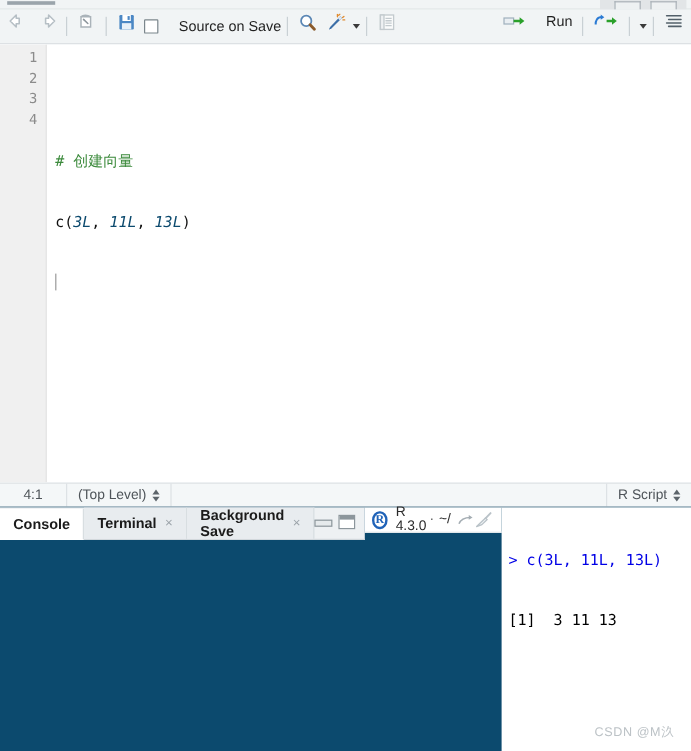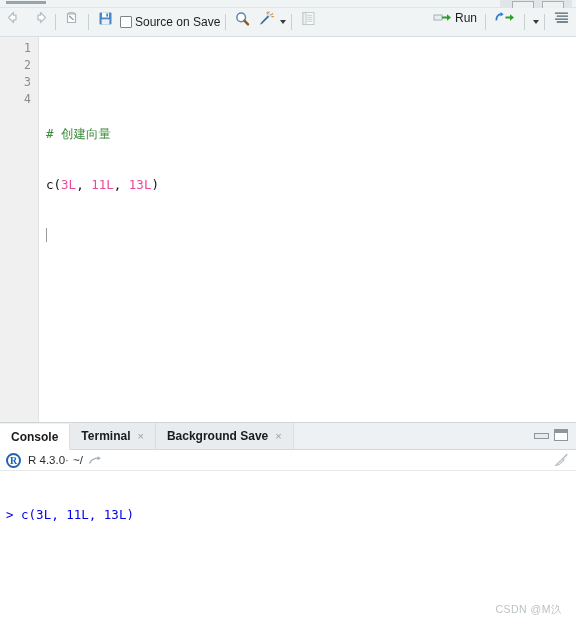--- a/index.html
+++ b/index.html
@@ -55,21 +55,21 @@
     height: 22px; min-width: 22px;
     display: flex; align-items: flex-start; justify-content: center;
     padding: 0 3px;
     border-radius: 2px;
     cursor: default;
   }
   .tb-sep {
     width: 1px; height: 16px; background: #c9d0d4; margin: 0 5px;
   }
   .tb-label {
-    font-size: 12px; color: #1f1f1f; margin-left: 3px; white-space: nowrap;
+    font-size: 12px; color: #1f1f1f; margin-left: 17px; white-space: nowrap;
     font-family: "Liberation Sans", sans-serif;
   }
   .tb-check {
     width: 12px; height: 12px; border: 1px solid #7b868c;
     background: #ffffff; border-radius: 1px; display: inline-block;
   }
   .sos-wrap { display: flex; align-items: center; padding-left: 4px; }
   .tb-caret {
     width: 0; height: 0; margin-left: 3px;
     border-left: 3.5px solid transparent;
@@ -104,21 +104,21 @@
     padding-left: 7px;
     font-family: "DejaVu Sans Mono", monospace;
     font-size: 12.5px;
     line-height: 17px;
     color: #111111;
     white-space: pre;
     position: relative;
   }
   .code .ln { height: 17px; line-height: 17px; }
   .tok-comment { color: #3d8b3d; }
-  .tok-num { color: #ec4899; }
+  .tok-num { color: #0c4a6e; font-style: italic; }
   .tok-plain { color: #111111; }
   .caret-blk {
     display: inline-block;
     width: 1px; height: 14px;
     background: #999a9a;
     vertical-align: -2px;
   }
 
   
   .editor-status {
@@ -145,21 +145,21 @@
     width: 0; height: 0; display: block;
     border-left: 3.5px solid transparent;
     border-right: 3.5px solid transparent;
   }
   .updown i.up { border-bottom: 4px solid #5c646a; margin-bottom: 2px; }
   .updown i.dn { border-top: 4px solid #5c646a; }
 
   
   .console-panel {
     flex: 0 0 204px; height: 204px;
-    display: flex; flex-direction: column;
+    display: flex; flex-direction: row;
     background: #0c4a6e;
     border-top: 1px solid #cfd6da;
   }
   .console-tabs {
     flex: 0 0 27px; height: 27px;
     background: #eef1f3;
     border-bottom: 1px solid #d2d8dc;
     display: flex; align-items: flex-end;
     position: relative;
   }
@@ -375,20 +375,39 @@
       <div>4</div>
     </div>
     <div class="code">
       <div class="ln">&nbsp;</div>
       <div class="ln"><span class="tok-comment"># 创建向量</span></div>
       <div class="ln"><span class="tok-plain">c(</span><span class="tok-num">3L</span><span class="tok-plain">, </span><span class="tok-num">11L</span><span class="tok-plain">, </span><span class="tok-num">13L</span><span class="tok-plain">)</span></div>
       <div class="ln"><span class="caret-blk"></span></div>
     </div>
   </div>
 
+  <div class="editor-status">
+    <div class="st-cell pos">
+      <span>4:1</span>
+    </div>
+    <div class="st-cell">
+      <span>(Top Level)</span>
+      <span class="updown">
+          <i class="up"></i>
+          <i class="dn"></i>
+        </span>
+    </div>
+    <div class="st-cell right">
+      <span>R Script</span>
+      <span class="updown">
+          <i class="up"></i>
+          <i class="dn"></i>
+        </span>
+    </div>
+  </div>
 
   <div class="console-panel">
 
     <div class="console-tabs">
       <div class="ctab active">
         <span>Console</span>
       </div>
       <div class="ctab">
         <span>Terminal</span>
         <span class="x">×</span>
@@ -421,19 +440,20 @@
       <span>
         <svg width="17" height="15" viewBox="0 0 17 15">
           <path d="M13.8 1.6 L9.2 6.4" stroke="#b9c2c8" stroke-width="1.6" stroke-linecap="round"></path>
           <path d="M9.6 5.6 L5.0 10.0 L2.2 12.8 L6.6 11.2 L11.0 7.0 Z" fill="#eef2f4" stroke="#b9c2c8" stroke-width="1.1" stroke-linejoin="round"></path>
         </svg>
       </span>
     </div>
 
     <div class="console-out">
       <div><span class="c-blue">&gt; </span><span class="c-blue">c(3L, 11L, 13L)</span></div>
+      <div><span class="c-black">[1]  3 11 13</span></div>
       
     </div>
 
     <div class="watermark">CSDN @M汣</div>
   </div>
 
 </div>
 
 </body></html>

